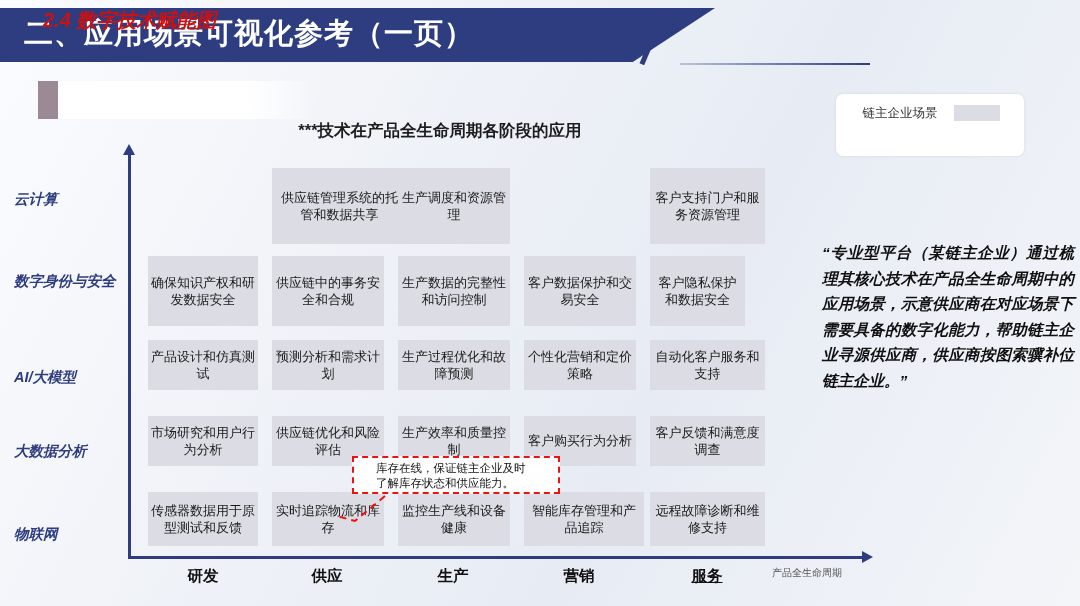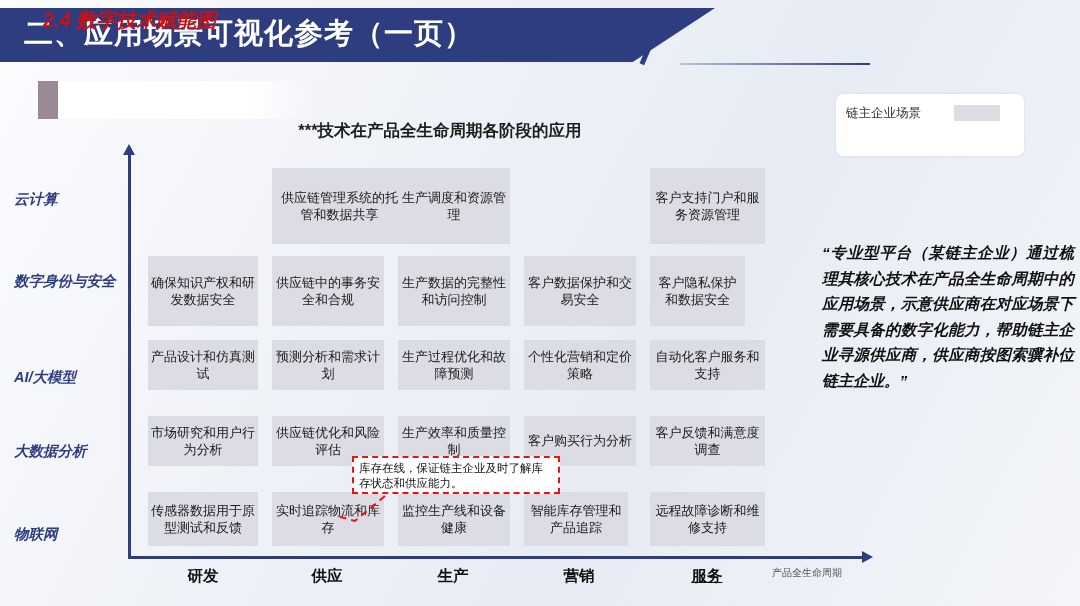--- a/index.html
+++ b/index.html
@@ -54,21 +54,21 @@
   }
 
   
   .legend {
     position: absolute; left: 836px; top: 94px; width: 188px; height: 62px;
     background: #ffffff; border-radius: 7px;
     box-shadow: 0 0 3px rgba(120,130,160,.22);
     padding: 7px 10px;
   }
   .leg-row { display: flex; align-items: center; height: 24px; }
-  .leg-txt { font-size: 12.5px; color: #333; width: 108px; white-space: nowrap; }
+  .leg-txt { font-size: 12.5px; color: #333; width: 108px; white-space: nowrap; text-align: center; }
   .leg-sw-solid { width: 46px; height: 16px; background: #dcdce4; }
   .leg-sw-dash  { width: 46px; height: 17px; border: 2px dashed #ee1111; background: transparent; }
 
   
   .chart-title {
     position: absolute; left: 180px; top: 120px; width: 520px;
     text-align: center; font-size: 16.5px; font-weight: bold; color: #1d1d1d;
     white-space: nowrap;
   }
 
@@ -121,21 +121,21 @@
     text-align: center;
     display: flex; align-items: center; justify-content: center;
     padding: 2px 3px;
   }
 
   
   .callout {
     position: absolute; left: 352px; top: 456px; width: 208px; height: 38px;
     border: 2px dashed #ee1111; background: rgba(255,255,255,.92);
     font-size: 11.5px; line-height: 15px; color: #111;
-    padding: 3px 5px;
+    padding: 3px 22px;
   }
   .callout-tail {
     position: absolute; left: 335px; top: 494px; width: 52px; height: 32px;
   }
 
   
   .quote {
     position: absolute; left: 822px; top: 240px; width: 252px;
     font-size: 15.5px; font-weight: bold; font-style: italic;
     line-height: 25.5px; color: #101010; text-align: justify;
@@ -200,21 +200,21 @@
     <div class="cell" style="left: 524px; width: 112px; top: 340px; height: 50px;">个性化营销和定价策略</div>
     <div class="cell" style="left: 650px; width: 115px; top: 340px; height: 50px;">自动化客户服务和支持</div>
     <div class="cell" style="left: 148px; width: 110px; top: 416px; height: 50px;">市场研究和用户行为分析</div>
     <div class="cell" style="left: 272px; width: 112px; top: 416px; height: 50px;">供应链优化和风险评估</div>
     <div class="cell" style="left: 398px; width: 112px; top: 416px; height: 50px;">生产效率和质量控制</div>
     <div class="cell" style="left: 524px; width: 112px; top: 416px; height: 50px;">客户购买行为分析</div>
     <div class="cell" style="left: 650px; width: 115px; top: 416px; height: 50px;">客户反馈和满意度调查</div>
     <div class="cell" style="left: 148px; width: 110px; top: 492px; height: 54px;">传感器数据用于原型测试和反馈</div>
     <div class="cell" style="left: 272px; width: 112px; top: 492px; height: 54px;">实时追踪物流和库存</div>
     <div class="cell" style="left: 398px; width: 112px; top: 492px; height: 54px;">监控生产线和设备健康</div>
-    <div class="cell" style="left: 524px; width: 104px; top: 492px; height: 54px;">智能库存管理和产品追踪</div>
+    <div class="cell" style="left: 524px; width: 120px; top: 492px; height: 54px;">智能库存管理和产品追踪</div>
     <div class="cell" style="left: 650px; width: 115px; top: 492px; height: 54px;">远程故障诊断和维修支持</div>
   </div>
 
 <svg class="callout-tail" viewBox="0 0 52 32">
   <path d="M50 2 L20 27 L2 22" stroke="#ee1111" stroke-width="2" stroke-dasharray="7 5" fill="none"></path>
 </svg>
 <div class="callout">库存在线，保证链主企业及时了解库存状态和供应能力。</div>
 
 <div class="quote">“专业型平台（某链主企业）通过梳理其核心技术在产品全生命周期中的应用场景，示意供应商在对应场景下需要具备的数字化能力，帮助链主企业寻源供应商，供应商按图索骥补位链主企业。”</div>
 

